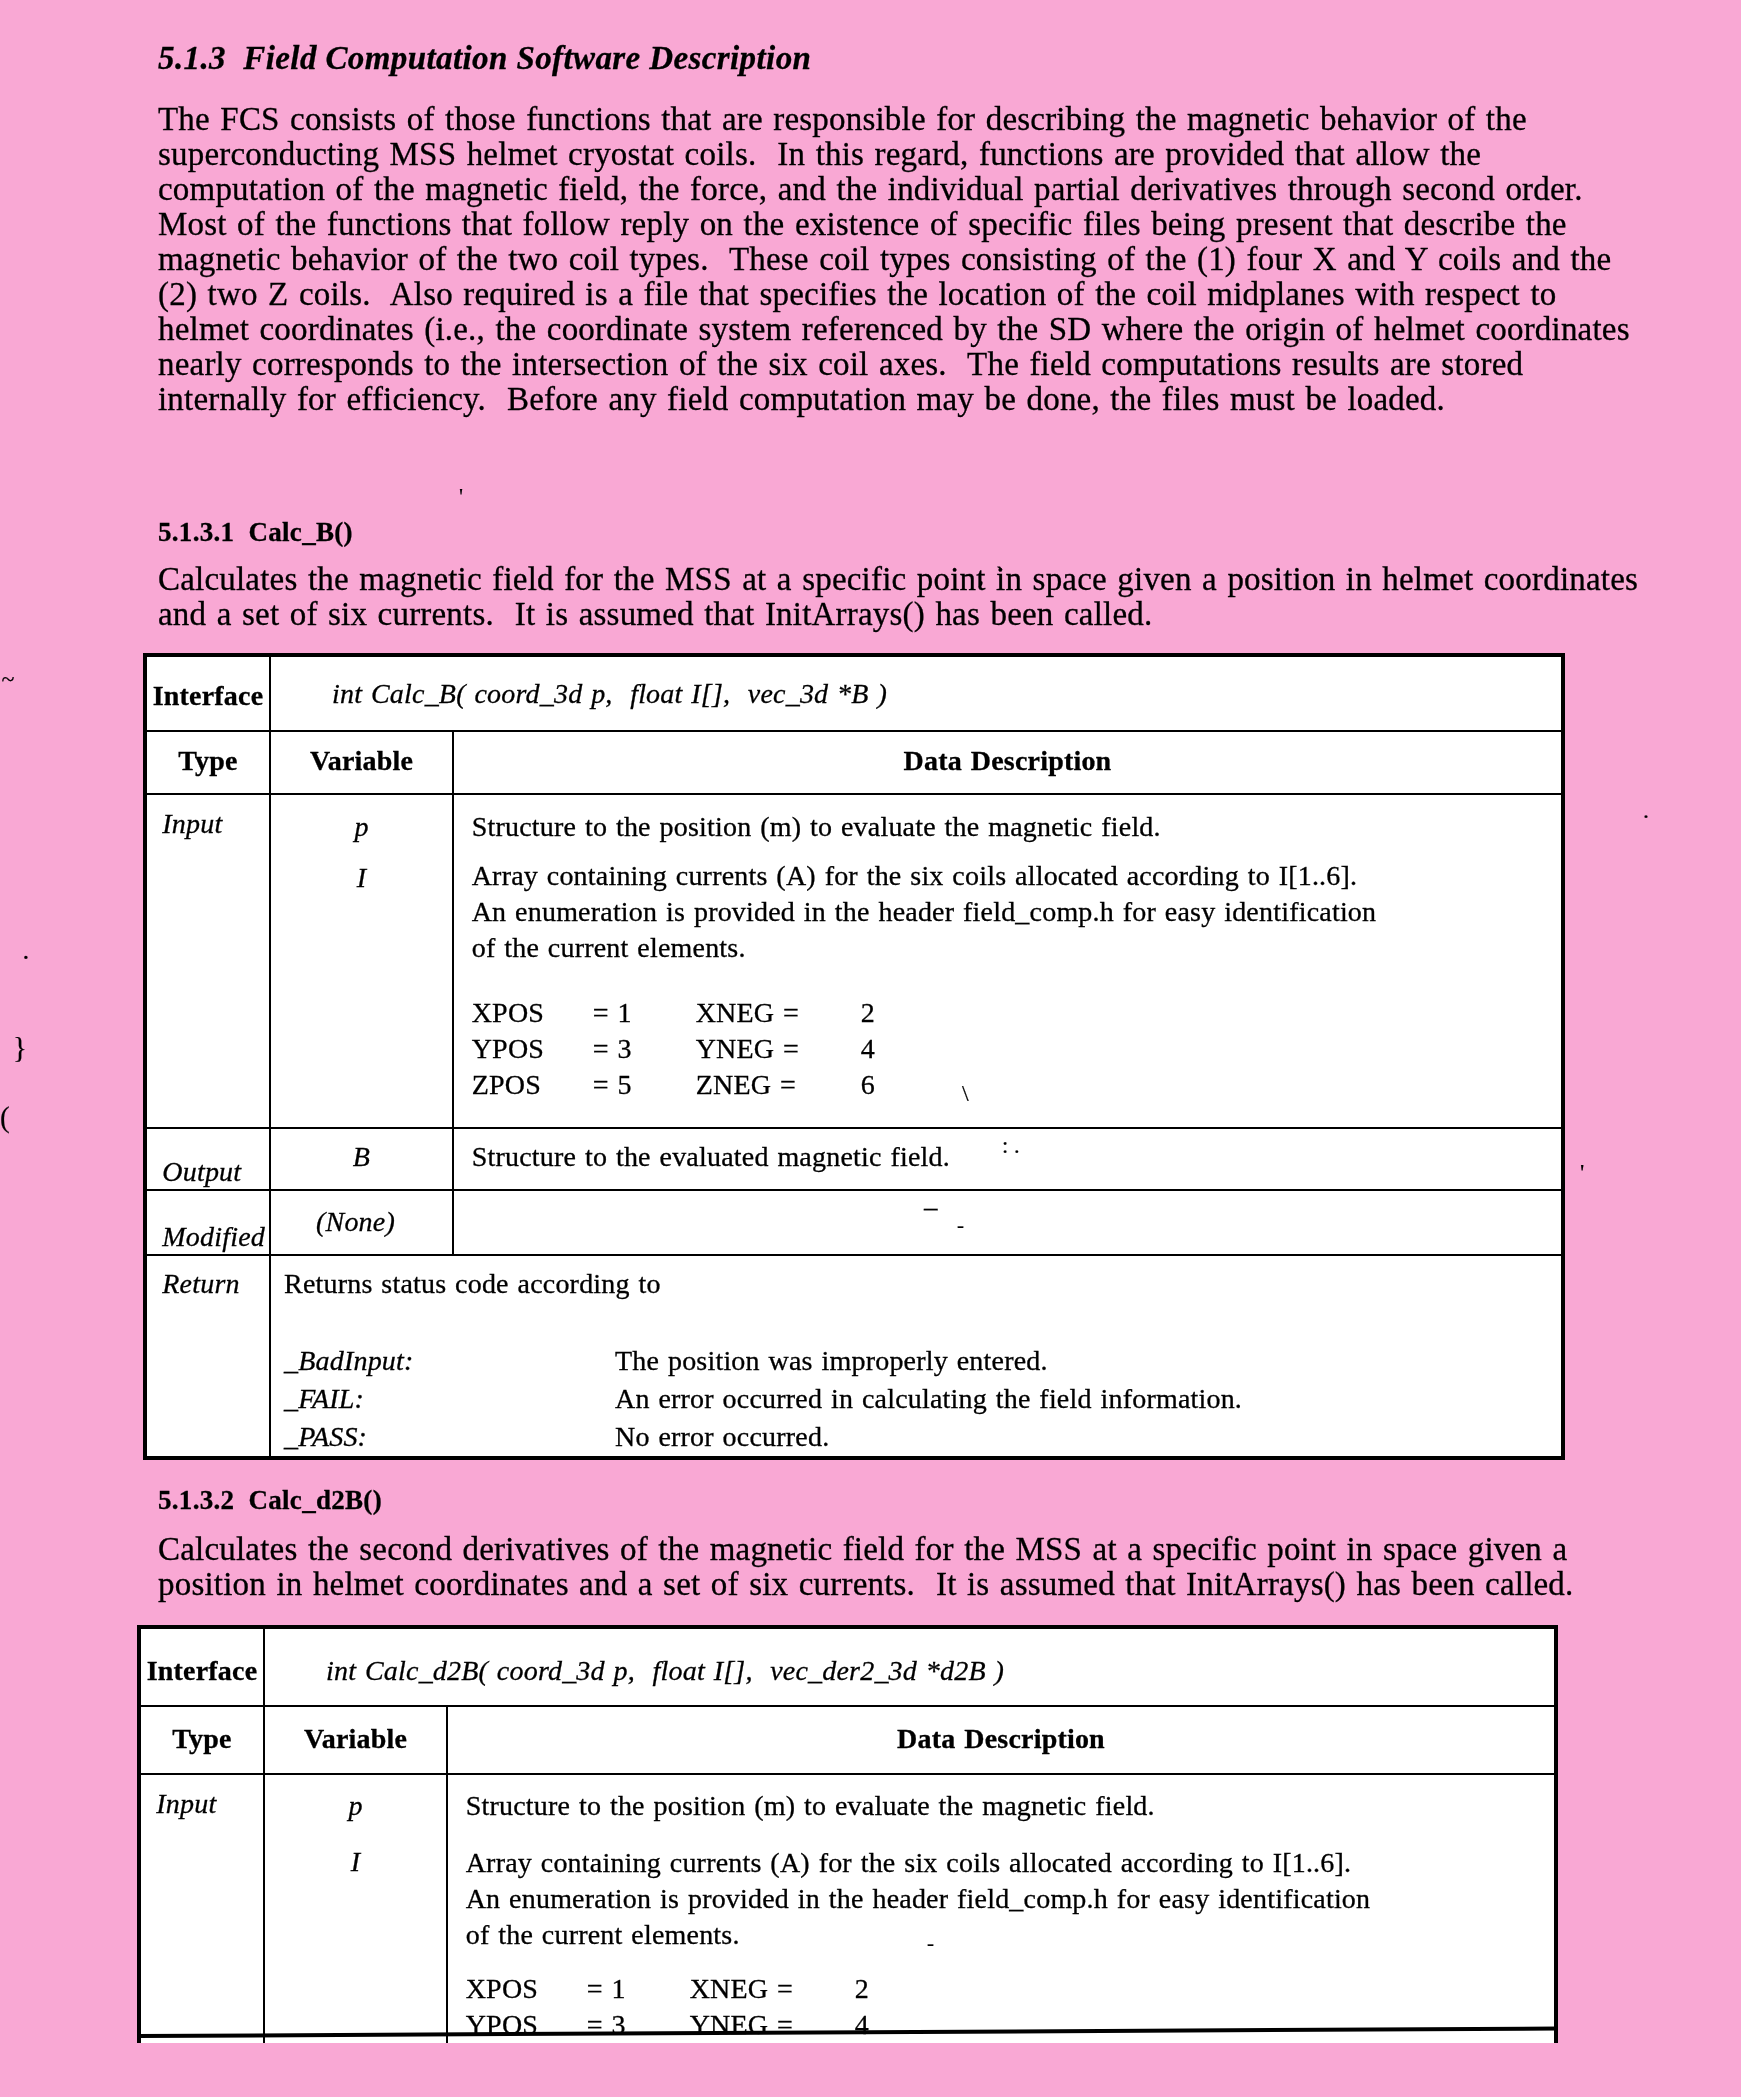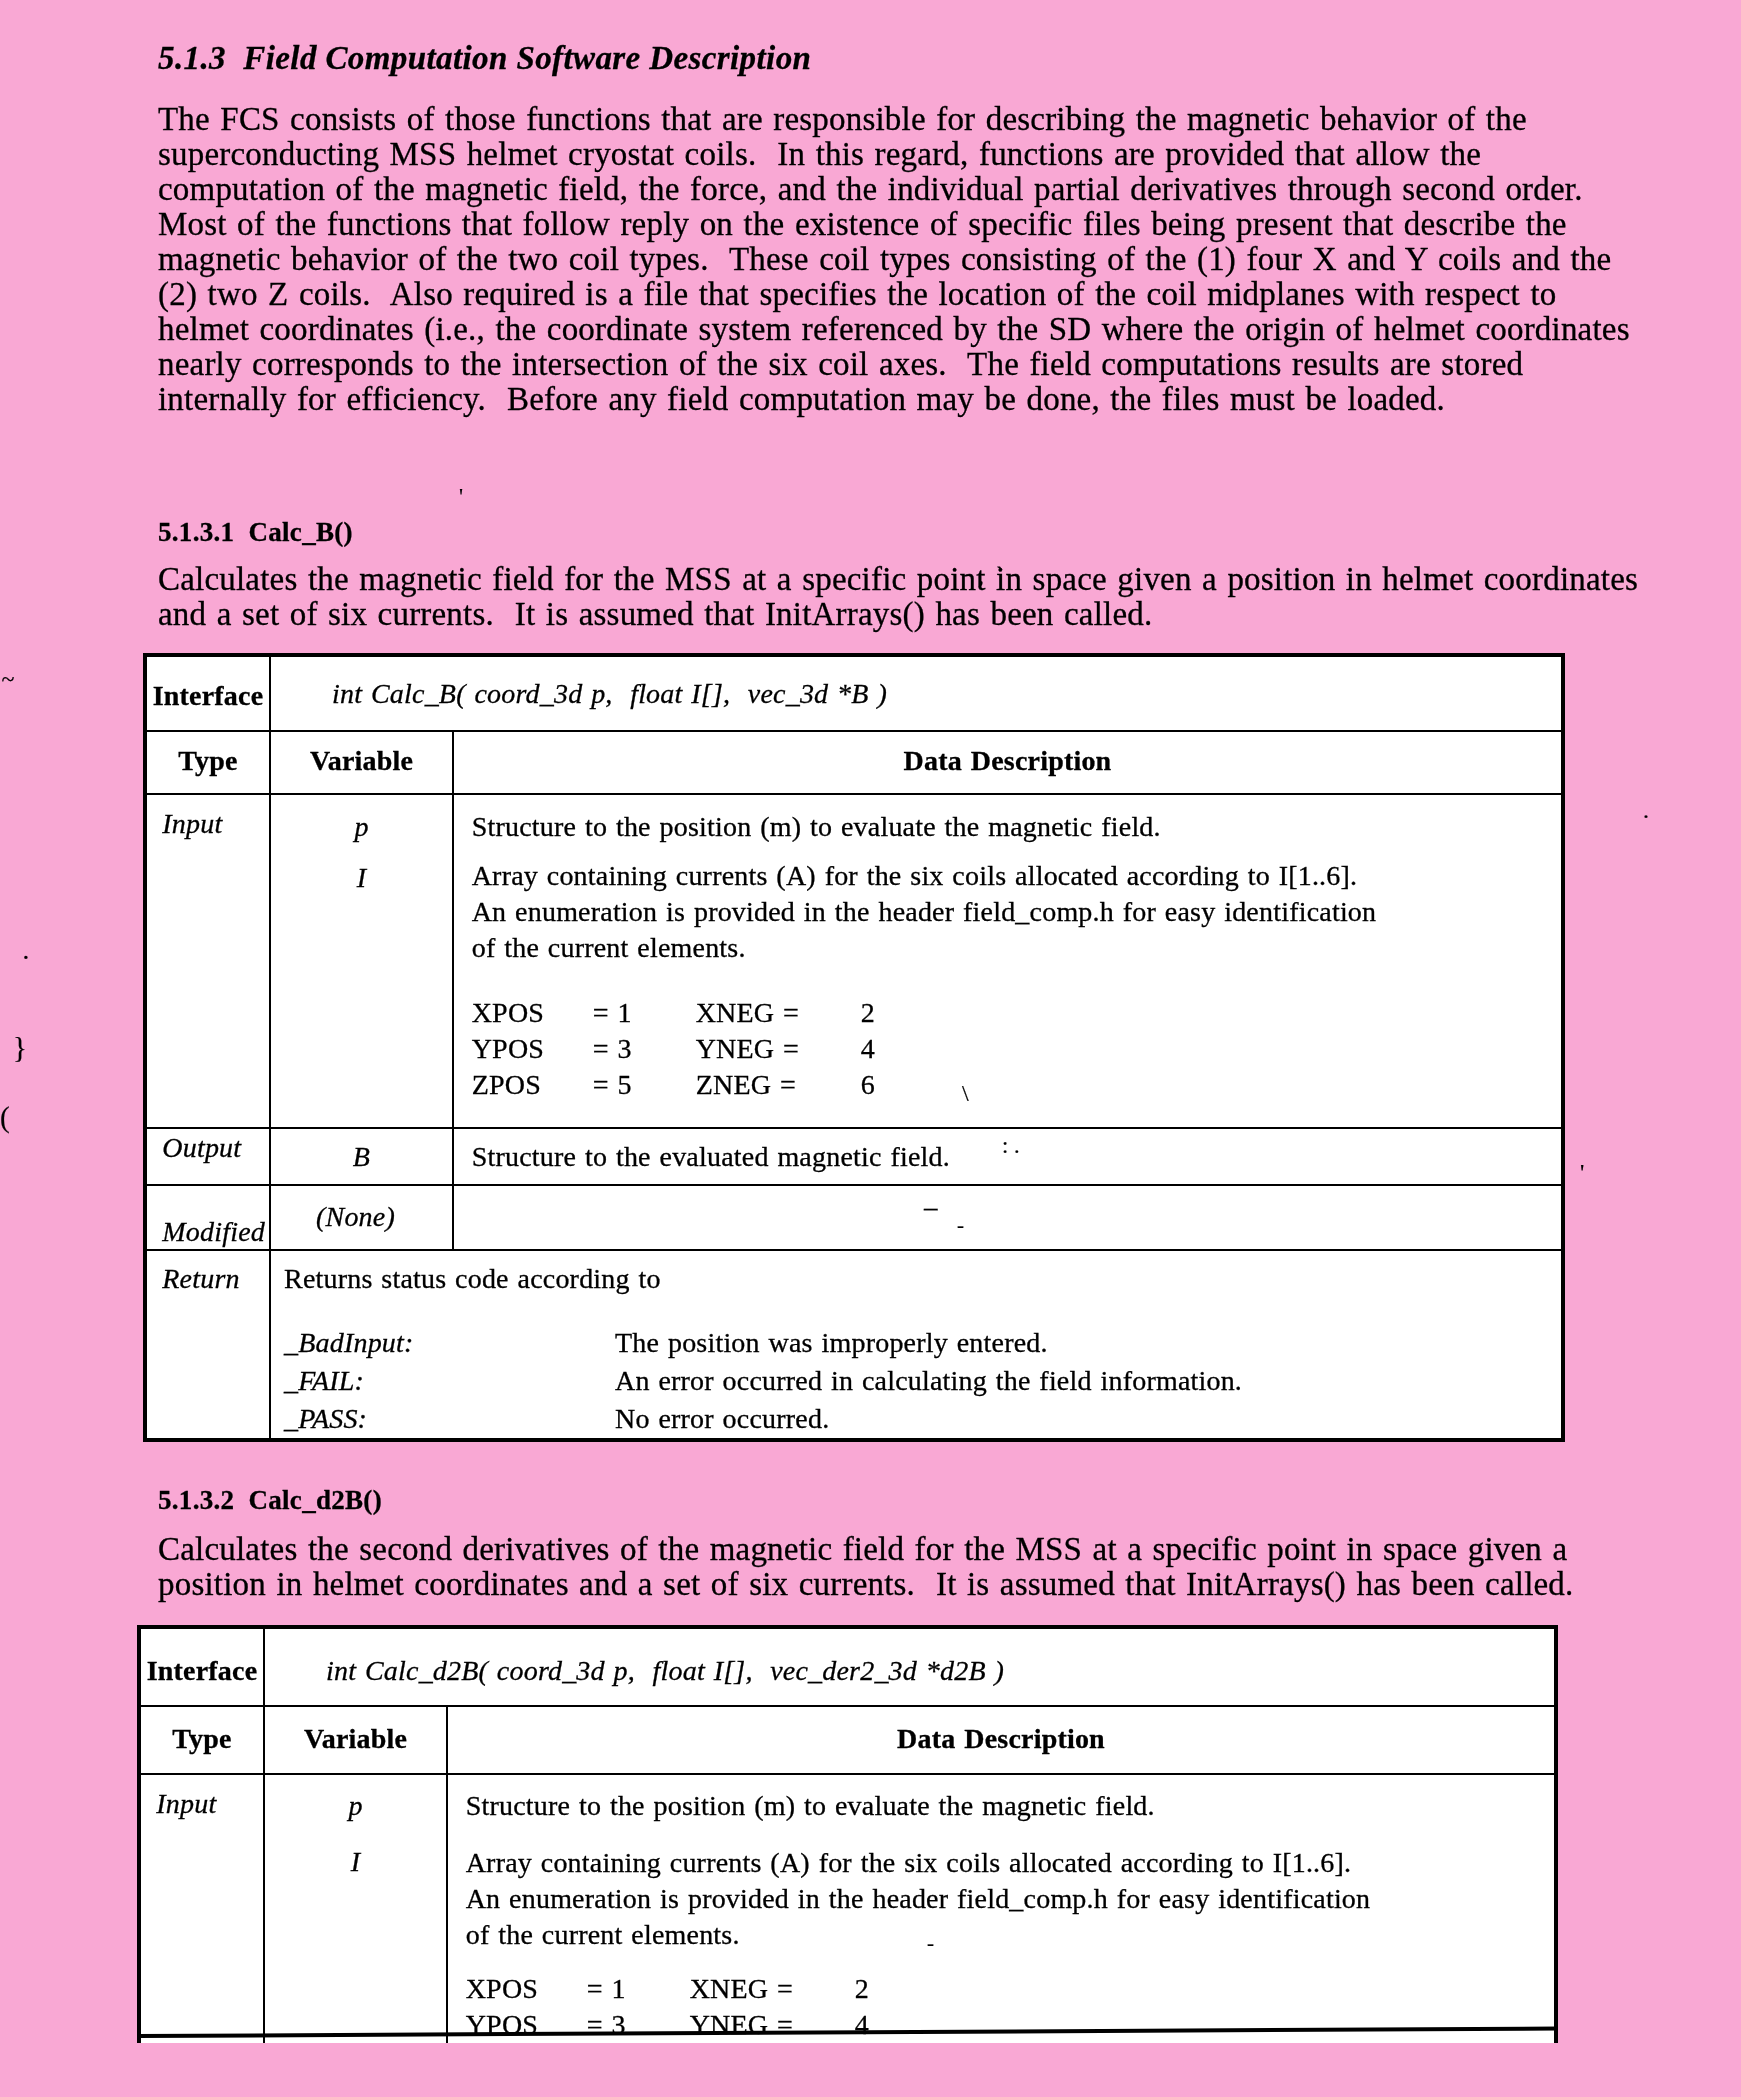--- a/index.html
+++ b/index.html
@@ -36,21 +36,21 @@
   .blk2 { margin-top:14.5px; line-height:36px; white-space:pre-wrap; }
   .blk2b { margin-top:22px; line-height:36px; white-space:pre-wrap; }
   .enumblk { margin-top:29px; }
   .enumblk2 { margin-top:17.7px; }
   .enumrow { position:relative; height:36px; }
   .ec { position:absolute; top:0; white-space:pre; }
   .ec1 { left:0; } .ec2 { left:121px; } .ec3 { left:224px; } .ec4 { left:389px; }
   .smallpad { padding:9.7px 19.3px 0 17.7px;border-radius:22px; }
   .modpad { padding:13px 12px 0 0; text-align:center; font-style:italic; }
   .retcell { padding:9.7px 0 0 13px; }
-  .statlist { margin-top:28px; }
+  .statlist { margin-top:41px; }
   .statrow { height:38px; line-height:38px; }
   .statcode { display:inline-block; width:331px; font-style:italic; }
   .artifact { position:absolute; white-space:pre; -webkit-text-stroke:0.2px #000; }
 </style>
 </head>
 <body>
 
 <div class="page">
 
   <div class="abs h1" style="left:158px; top:40px;">5.1.3  Field Computation Software Description</div>
@@ -129,21 +129,21 @@
               <span class="ec ec2">= 5</span>
               <span class="ec ec3">ZNEG =</span>
               <span class="ec ec4">6</span>
             </div>
           </div>
         </div>
       </td>
     </tr>
     <tr style="height:57px">
       <td>
-            <div class="cell it lbl" style="padding-top:1px">Output</div>
+            <div class="cell it lbl" style="padding-top:25px">Output</div>
           </td>
       <td>
             <div class="cell it ctr" style="padding-top:9.7px">B</div>
           </td>
       <td>
             <div class="cell smallpad">Structure to the evaluated magnetic field.</div>
           </td>
     </tr>
     <tr style="height:60px">
       <td>

